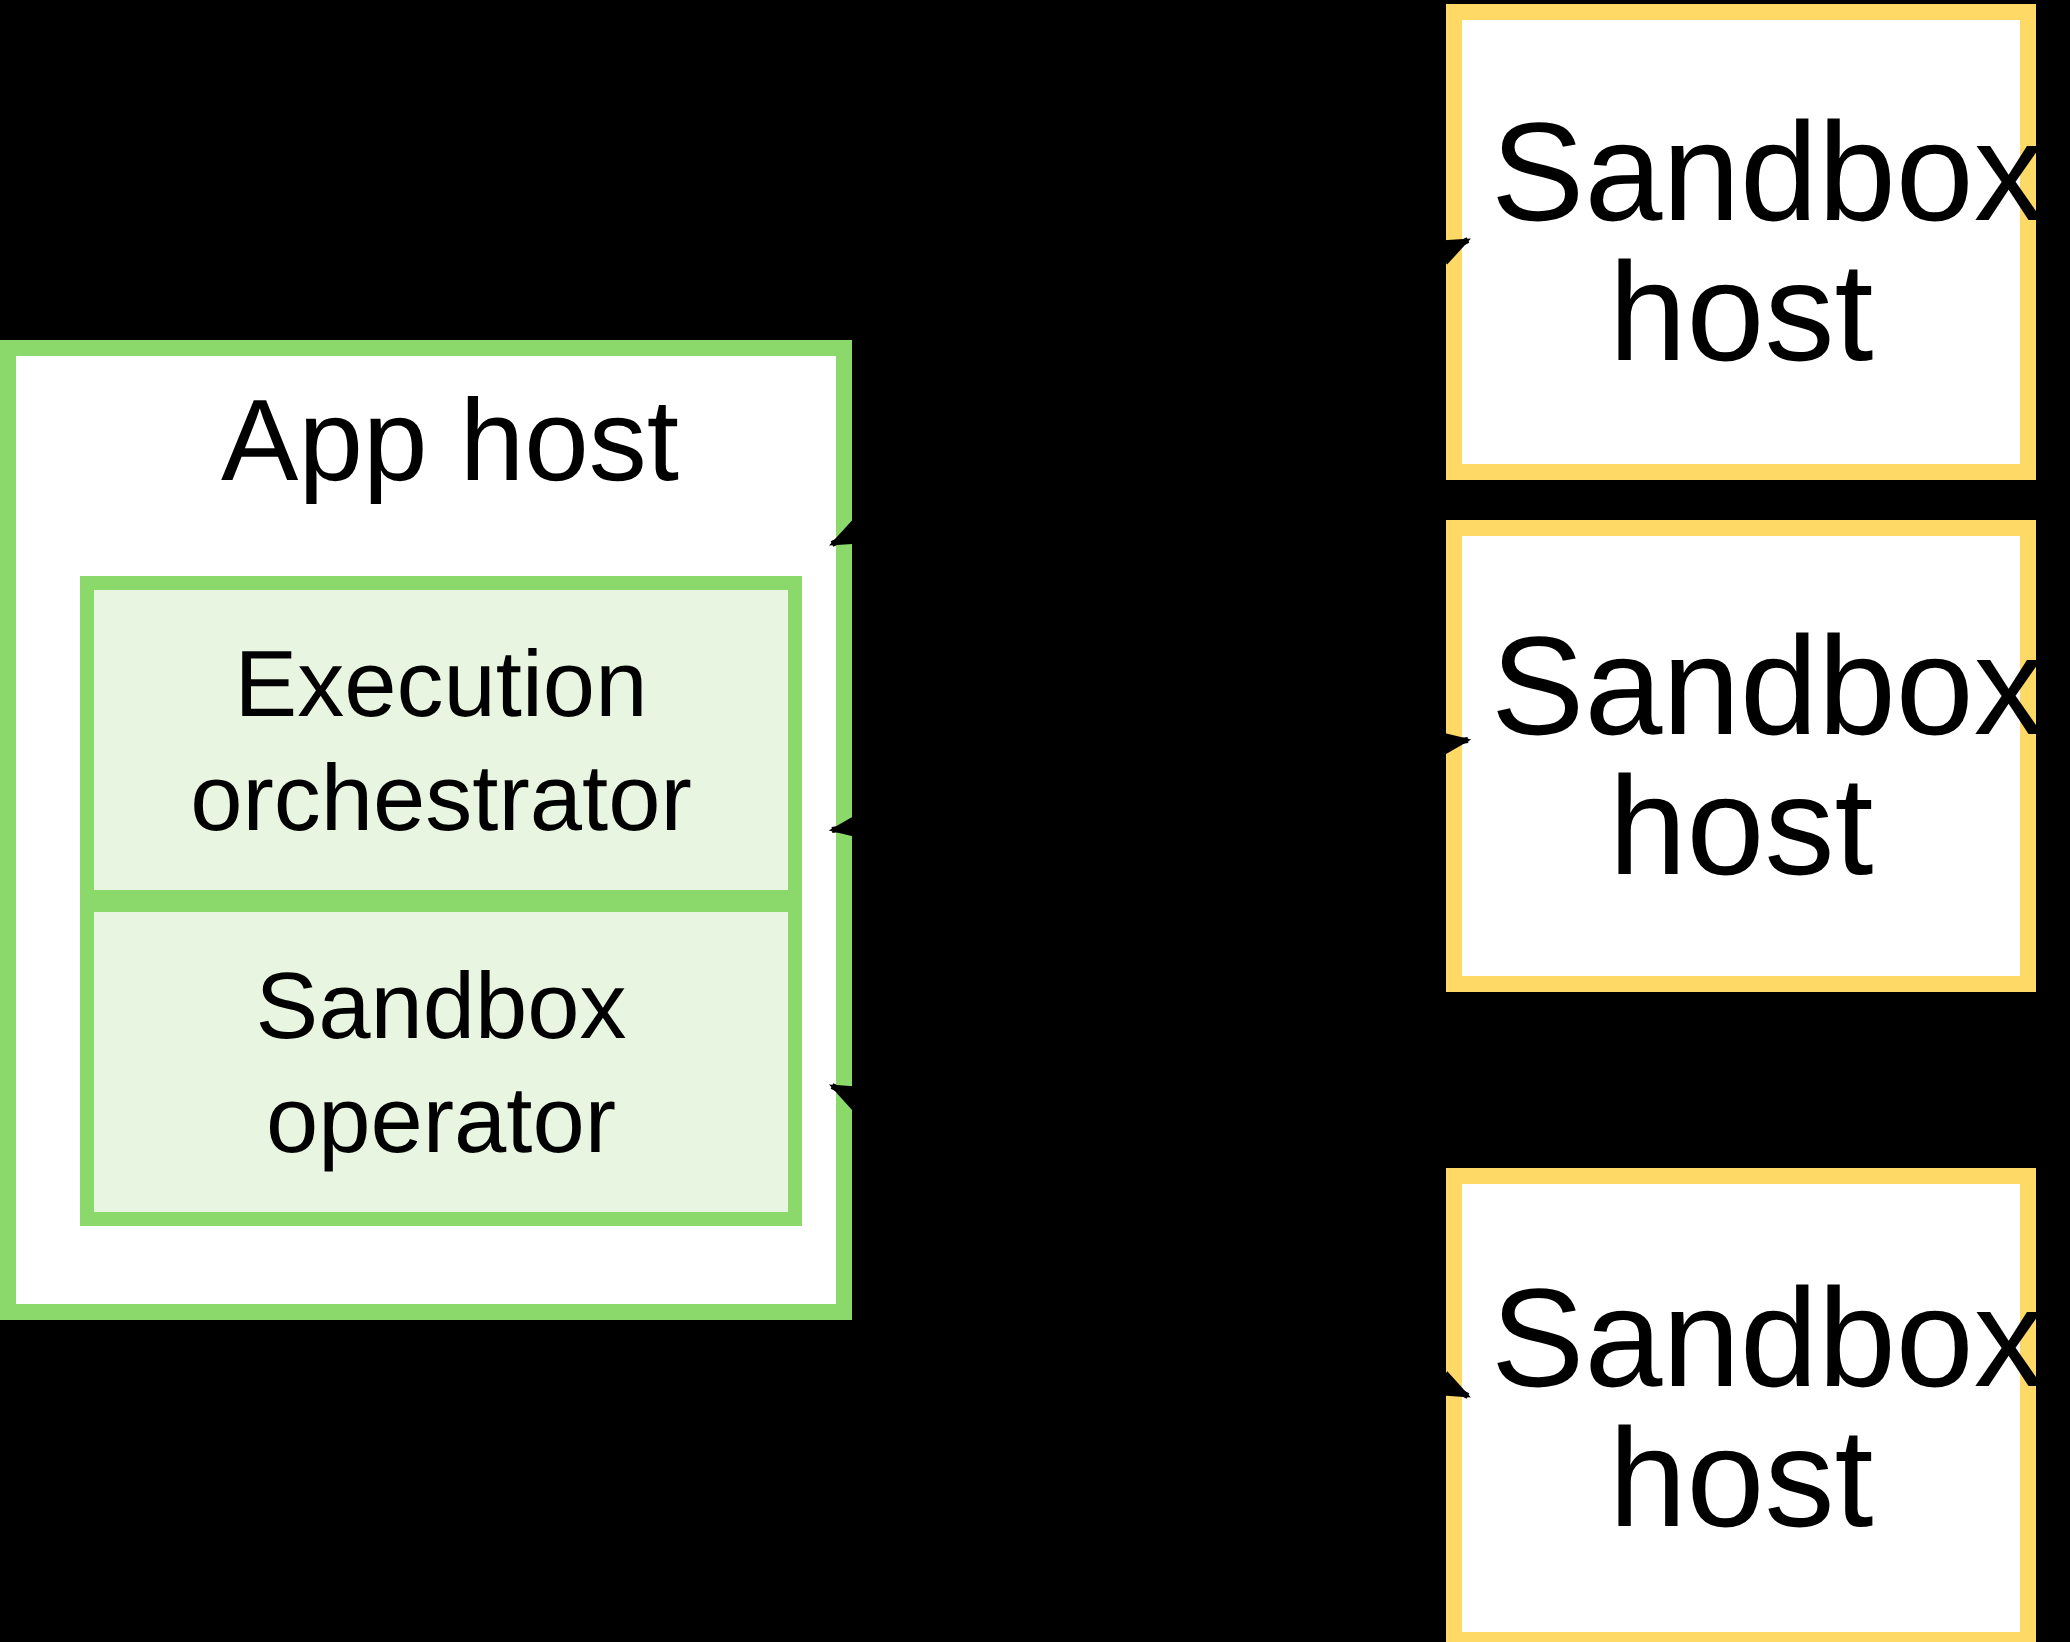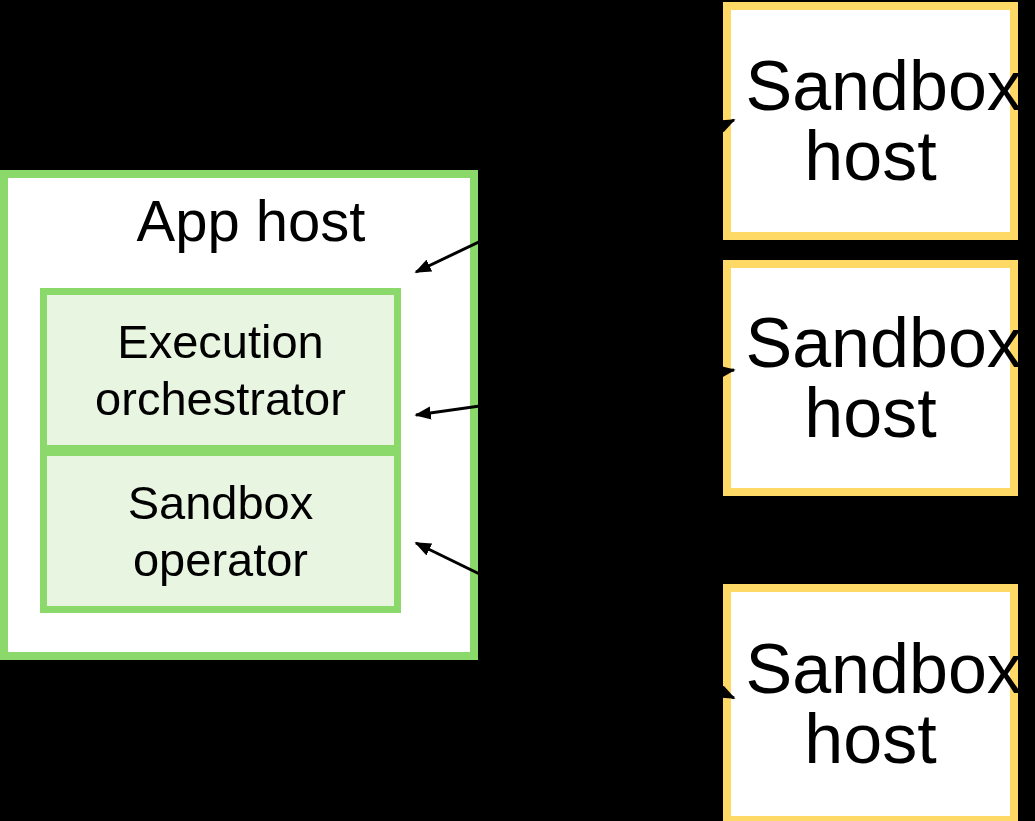--- a/index.html
+++ b/index.html
@@ -16,21 +16,21 @@
     font-family: "Liberation Sans", sans-serif;
     color: var(--text, #000000);
   }
   .node {
     position: absolute;
     box-sizing: border-box;
   }
   .app-host {
     left: 0px;
     top: 170px;
-    width: 478px;
+    width: 426px;
     height: 490px;
     border: 8px solid var(--green, #8CD96B);
     background: var(--boxfill, #FFFFFF);
     padding-left: 24px;
   }
   .app-host-title {
     margin-top: 8px;
     text-align: center;
     font-size: 58px;
     line-height: 70px;

